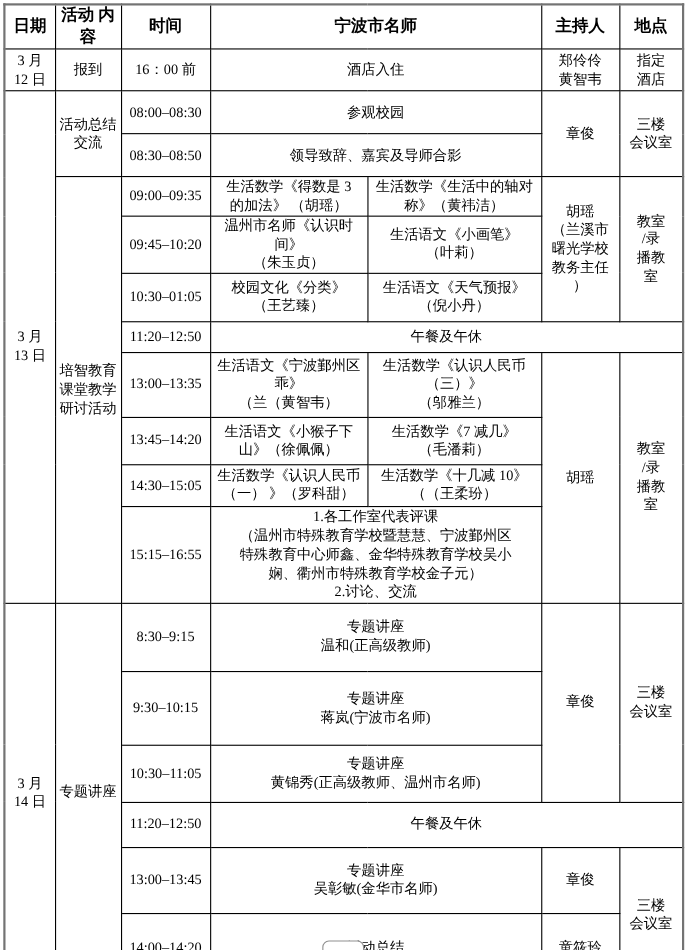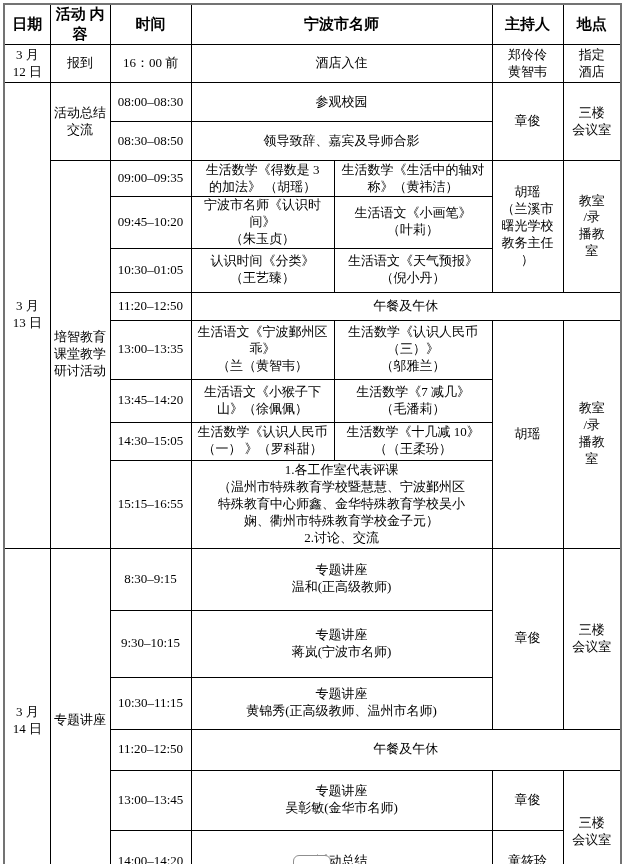--- a/index.html
+++ b/index.html
@@ -95,28 +95,28 @@
 曙光学校
 教务主任
 ）</td>
       <td rowspan="3">教室
 /录
 播教
 室</td>
     </tr>
     <tr style="height:40px">
       <td>09:45–10:20</td>
-      <td>宁波市名师《认识时间》
+      <td>温州市名师《认识时间》
 （朱玉贞）</td>
       <td>生活语文《小画笔》
 （叶莉）</td>
     </tr>
     <tr style="height:44px">
       <td>10:30–01:05</td>
-      <td>认识时间《分类》
+      <td>校园文化《分类》
 （王艺臻）</td>
       <td>生活语文《天气预报》
 （倪小丹）</td>
     </tr>
     <tr style="height:28px">
       <td>11:20–12:50</td>
       <td colspan="4">午餐及午休</td>
     </tr>
 
     <tr style="height:59px">
@@ -166,21 +166,21 @@
       <td rowspan="3">章俊</td>
       <td rowspan="3">三楼
 会议室</td>
     </tr>
     <tr style="height:67px">
       <td>9:30–10:15</td>
       <td colspan="2">专题讲座
 蒋岚(宁波市名师)</td>
     </tr>
     <tr style="height:52px">
-      <td>10:30–11:15</td>
+      <td>10:30–11:05</td>
       <td colspan="2">专题讲座
 黄锦秀(正高级教师、温州市名师)</td>
     </tr>
     <tr style="height:41px">
       <td>11:20–12:50</td>
       <td colspan="4">午餐及午休</td>
     </tr>
     <tr style="height:60px">
       <td>13:00–13:45</td>
       <td colspan="2">专题讲座

